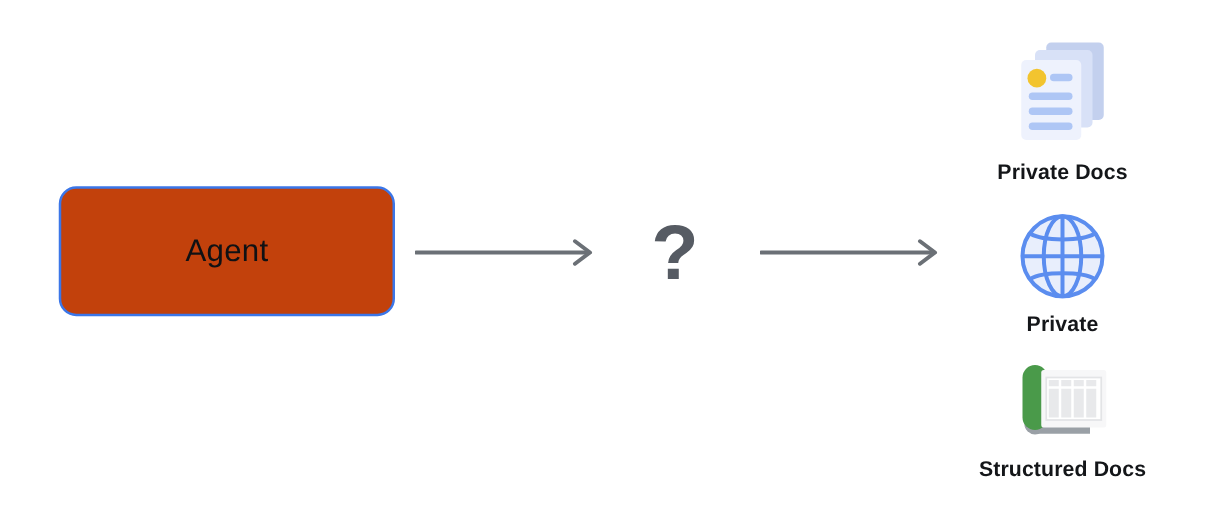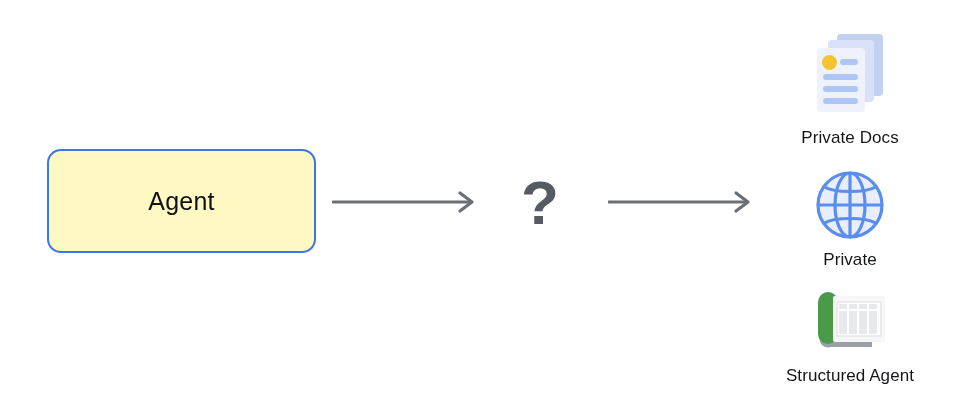--- a/index.html
+++ b/index.html
@@ -21,21 +21,21 @@
   }
 
   
   .agent-box {
     position: absolute;
     left: 47px;
     top: 149px;
     width: 269px;
     height: 104px;
     box-sizing: border-box;
-    background: #fef9c3;
+    background: #c2410c;
     border: 2px solid #3b76e8;
     border-radius: 14px;
     display: flex;
     align-items: center;
     justify-content: center;
   }
   .agent-label {
     font-family: "Liberation Sans", sans-serif;
     font-size: 25px;
     font-weight: 400;
@@ -77,21 +77,21 @@
   .node-structured{ left: 760px; top: 288px; width: 180px; }
 
   .node-icon {
     display: block;
     line-height: 0;
   }
   .node-label {
     margin-top: 8px;
     font-family: "Liberation Sans", sans-serif;
     font-size: 17px;
-    font-weight: 400;
+    font-weight: 700;
     color: #141619;
     white-space: nowrap;
     letter-spacing: 0.1px;
   }
 </style>
 </head>
 <body>
 
 <div id="canvas">
 
@@ -168,16 +168,16 @@
           <rect x="45" y="16" width="8" height="5"></rect>
           <rect x="55" y="16" width="8" height="5"></rect>
           <rect x="65" y="16" width="8" height="5"></rect>
           <rect x="35" y="23" width="8" height="23"></rect>
           <rect x="45" y="23" width="8" height="23"></rect>
           <rect x="55" y="23" width="8" height="23"></rect>
           <rect x="65" y="23" width="8" height="23"></rect>
         </g>
       </svg>
     </span>
-    <span class="node-label">Structured Agent</span>
+    <span class="node-label">Structured Docs</span>
   </div>
 
 </div>
 
 </body></html>

